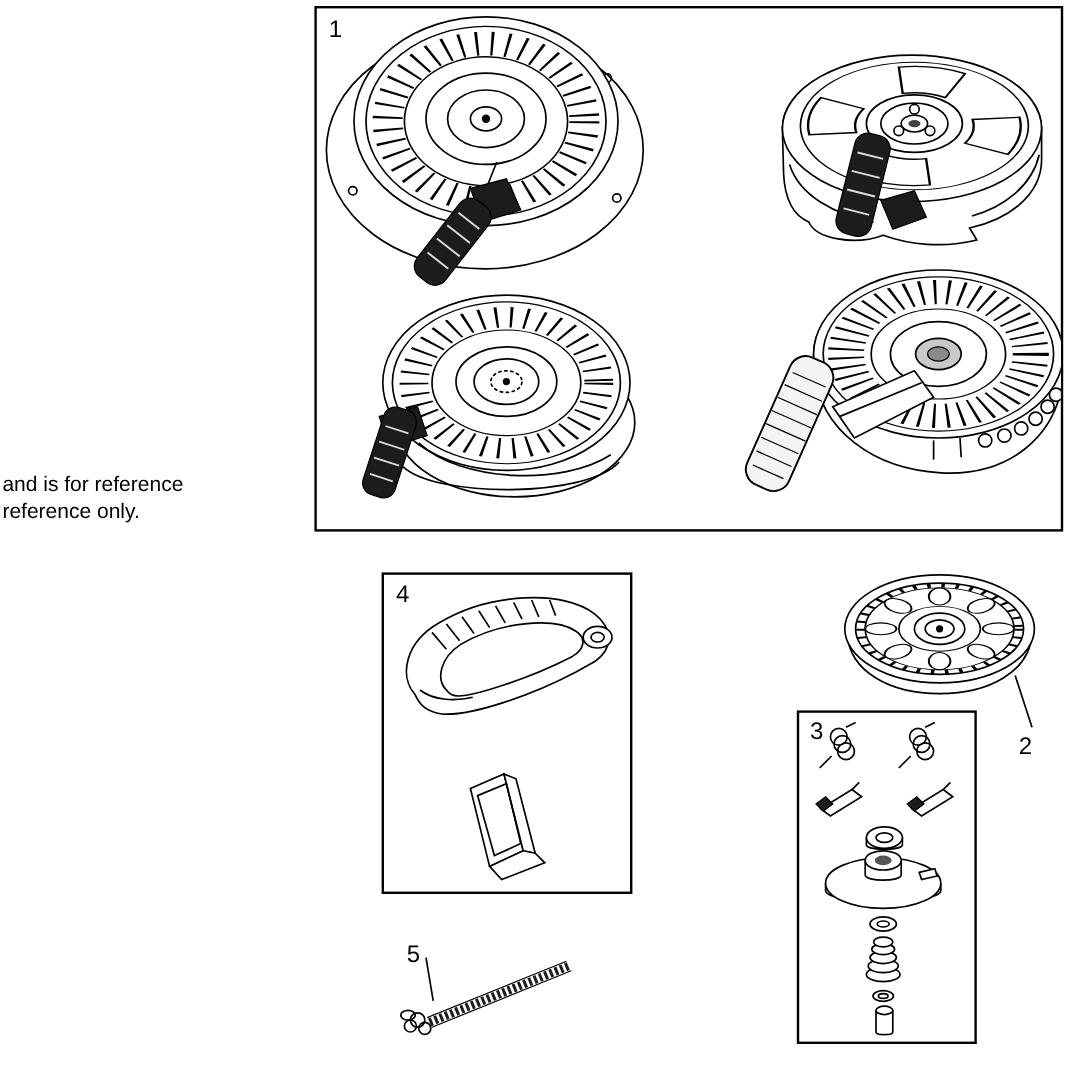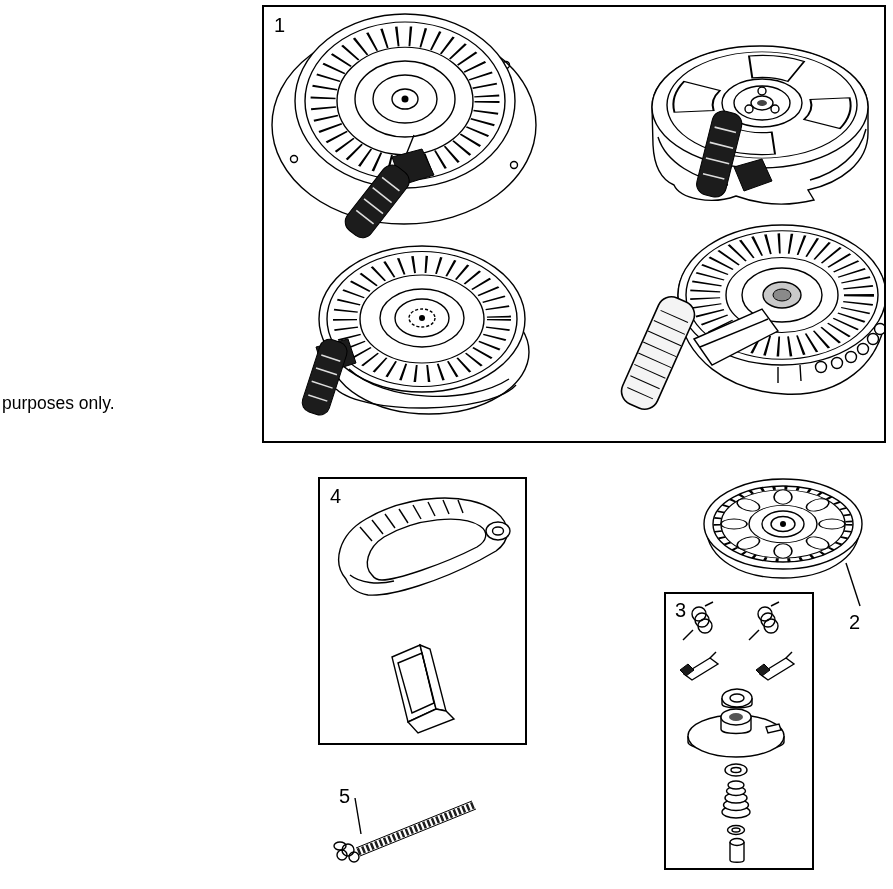--- a/index.html
+++ b/index.html
@@ -22,21 +22,22 @@
   svg .ln { fill:none;   stroke:#000; stroke-width:1.4; }
   svg .wh { fill:#fff;   stroke:#000; stroke-width:1.4; }
   svg .dk { fill:#1c1c1c; stroke:#000; stroke-width:1; }
 </style>
 </head>
 <body>
 
 <div class="page">
 
   <div class="disclaimer">
-    <div>purposes only.</div>
+    <div>and is for reference</div>
+    <div>reference only.</div>
   </div>
 
   <div class="frame" style="left:262px; top:5px; width:624px; height:438px;">
     <svg viewBox="0 0 620 434">
 
       <g>
         <ellipse class="wh" cx="140" cy="118" rx="132" ry="99"></ellipse>
         <circle class="ln" cx="30" cy="152" r="3.5"></circle>
         <circle class="ln" cx="250" cy="158" r="3.5"></circle>
         <circle class="ln" cx="242" cy="58" r="3.5"></circle>

